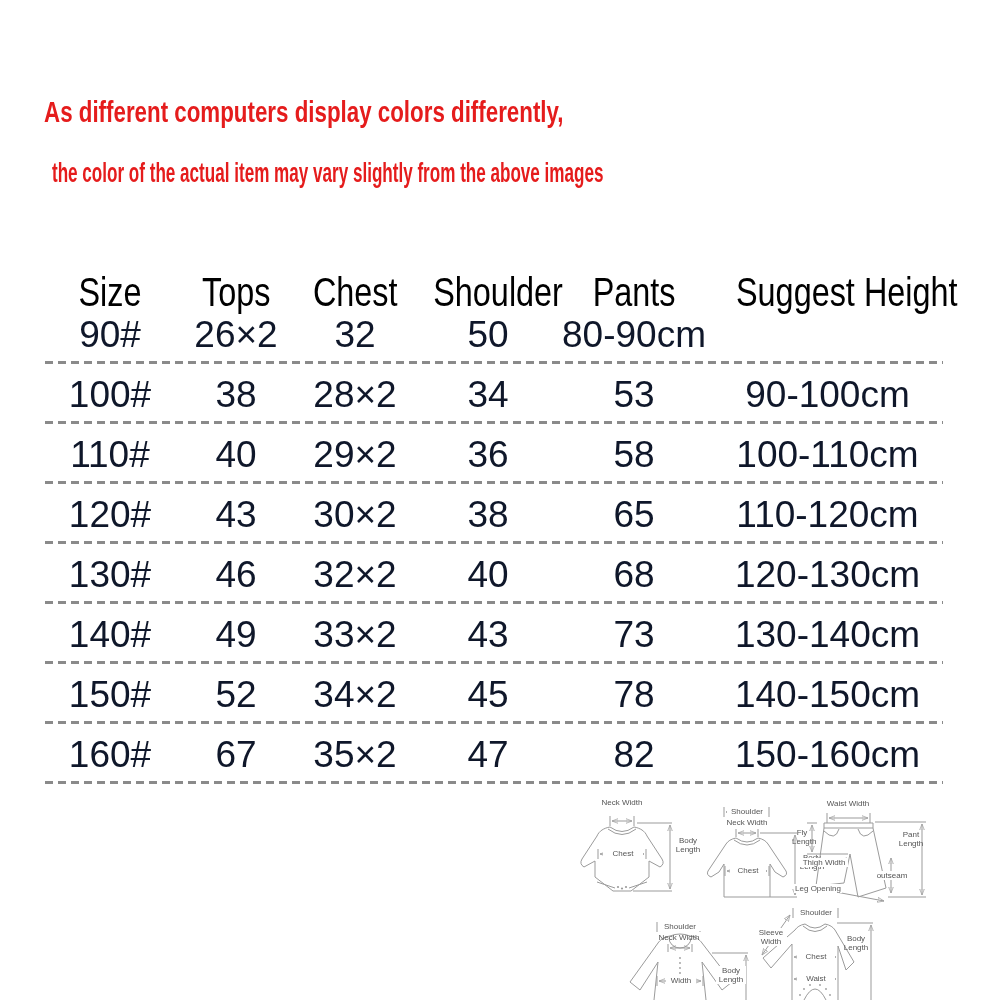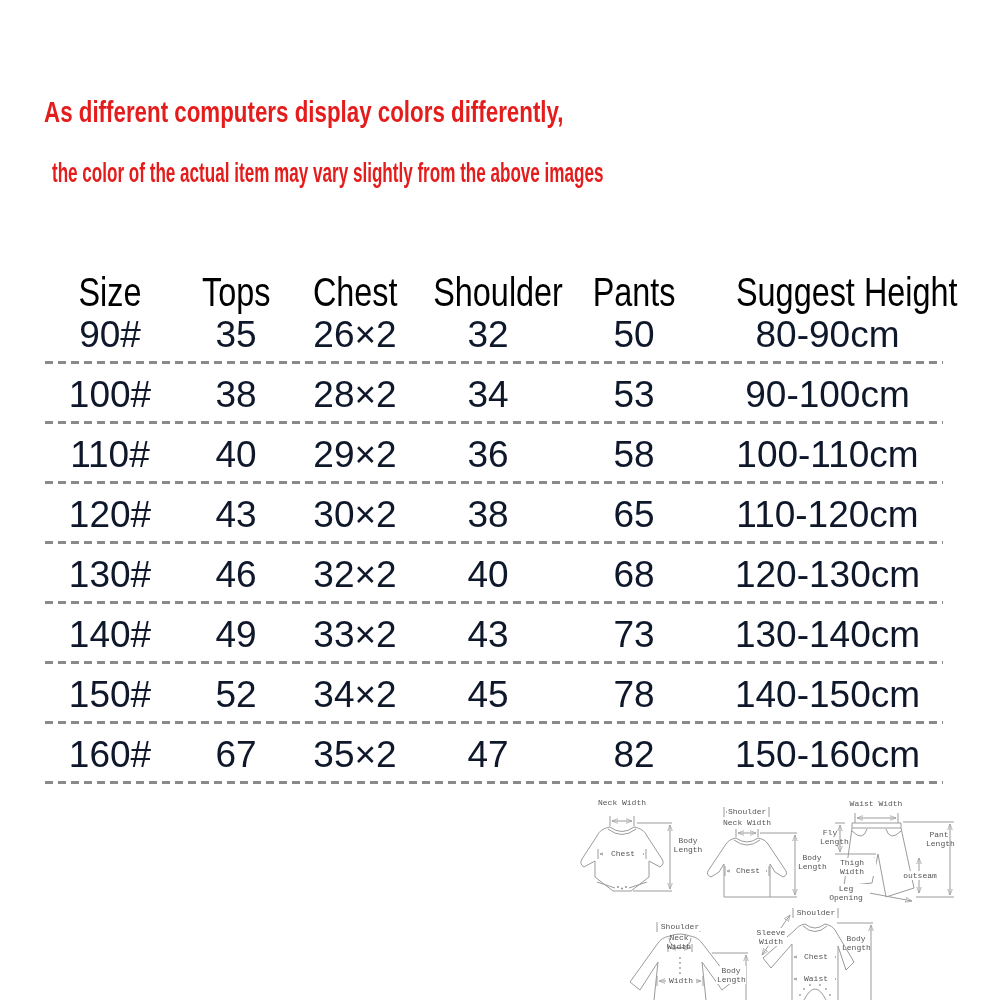--- a/index.html
+++ b/index.html
@@ -19,21 +19,21 @@
   .thead{position:absolute;left:40px;top:270px;width:905px;height:44px;align-items:center;}
   .th{text-align:center;font-size:40px;font-weight:normal;color:#000;line-height:44px;}
   .th span{display:inline-block;transform:scaleX(.81);transform-origin:center;white-space:nowrap;}
   .tbody{position:absolute;left:40px;top:304px;width:905px;}
   .trow{position:relative;height:60px;}
   .trow::after{content:"";position:absolute;left:5px;width:898px;bottom:0;height:3px;
     background:repeating-linear-gradient(to right,#8a8a8a 0 8px,transparent 8px 13px);}
   .td{display:flex;align-items:flex-end;justify-content:center;height:100%;
     padding-bottom:8px;box-sizing:border-box;font-size:37px;color:#0f172a;}
   
-  .diag{position:absolute;font-family:Liberation Mono, monospace;}
+  .diag{position:absolute;}
   .diag svg{position:absolute;left:0;top:0;}
   .diag path,.diag line{stroke:#9b9b9b;stroke-width:1;fill:none;}
   .diag circle{fill:#9b9b9b;stroke:none;}
   .lab{position:absolute;font-size:8px;line-height:9px;color:#555;text-align:center;}
   .lab.bg{background:#fff;padding:0 1px;}
 </style>
 </head>
 <body>
 
 <div class="notice">
@@ -46,21 +46,20 @@
   <div class="th"><span>Tops</span></div>
   <div class="th"><span>Chest</span></div>
   <div class="th"><span>Shoulder</span></div>
   <div class="th"><span>Pants</span></div>
   <div class="th"><span>Suggest Height</span></div>
 </div>
 
 <div class="tbody">
   <div class="trow grid6">
     <div class="td">90#</div>
-    <div class="td">35</div>
     <div class="td">26×2</div>
     <div class="td">32</div>
     <div class="td">50</div>
     <div class="td">80-90cm</div>
   </div>
 
   <div class="trow grid6">
     <div class="td">100#</div>
     <div class="td">38</div>
     <div class="td">28×2</div>
@@ -166,21 +165,21 @@
     <line x1="25" y1="68" x2="65" y2="68" marker-start="url(#a2)" marker-end="url(#a2)"></line>
     <path d="M58,30 H95 M68,94 H95"></path>
     <line x1="93" y1="32" x2="93" y2="92" marker-start="url(#a2)" marker-end="url(#a2)"></line>
   </svg>
   <div class="lab bg" style="left:25px;top:4px;width:38px;">Shoulder</div>
   <div class="lab" style="left:10px;top:15px;width:70px;">Neck Width</div>
   <div class="lab bg" style="left:28px;top:63px;width:34px;">Chest</div>
   <div class="lab" style="left:96px;top:50px;width:28px;">Body Length</div>
 </div>
 
-<div class="diag" style="left:820px;top:798px;width:180px;height:115px;">
+<div class="diag" style="left:792px;top:798px;width:180px;height:115px;">
   <svg width="180" height="115" viewBox="0 0 180 115">
     <defs>
         <marker id="a3" viewBox="0 0 10 10" refX="9" refY="5" markerWidth="7" markerHeight="7" orient="auto-start-reverse">
           <path d="M0,1.5L9,5L0,8.5z" fill="#9b9b9b" stroke="none"></path>
         </marker>
       </defs>
     <path d="M35,15 V25 M78,15 V25"></path>
     <line x1="37" y1="20" x2="76" y2="20" marker-start="url(#a3)" marker-end="url(#a3)"></line>
     <path d="M32,25 H81 M32,30 H81 M32,25 V30 M81,25 V30"></path>
     <path d="M32,30 L24,88 L52,85 L58,56 L66,99 L94,90 L81,30"></path>

